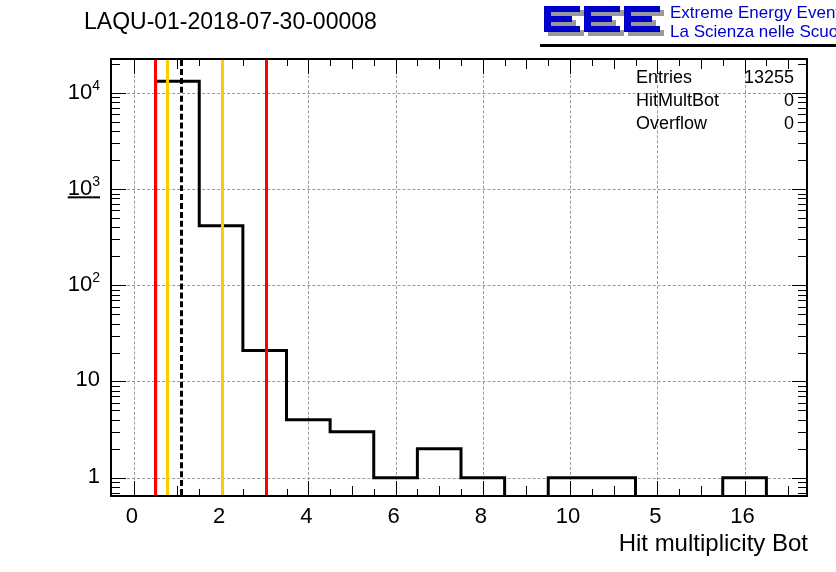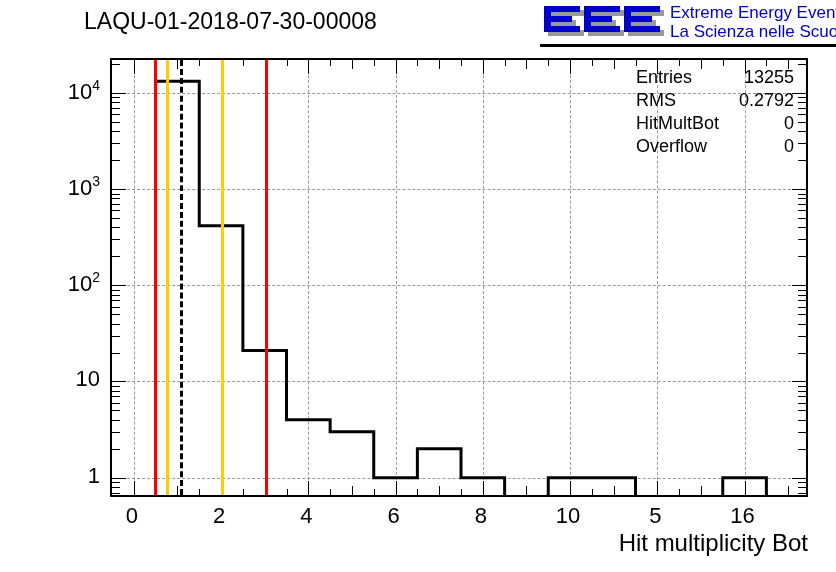--- a/index.html
+++ b/index.html
@@ -268,34 +268,30 @@
     <div class="xlab" style="left: 393.562px; top: 503px;">6</div>
     <div class="xlab" style="left: 480.812px; top: 503px;">8</div>
     <div class="xlab" style="left: 568.062px; top: 503px;">10</div>
     <div class="xlab" style="left: 655.312px; top: 503px;">5</div>
     <div class="xlab" style="left: 742.562px; top: 503px;">16</div>
   </div>
 <div id="ytick-layer">
     <div class="ylab" style="left: 8px; width: 92px; top: 475.662px;">1</div>
     <div class="ylab" style="left: 8px; width: 92px; top: 379.48px;">10</div>
     <div class="ylab" style="left: 8px; width: 92px; top: 283.299px;">10<sup>2</sup></div>
-    <div class="ylab" style="left: 8px; width: 92px; top: 187.117px;">10<sup>3</sup></div>
+    <div class="ylab" style="left: 8px; width: 92px; top: 187.117px; text-decoration: underline;">10<sup>3</sup></div>
     <div class="ylab" style="left: 8px; width: 92px; top: 90.9348px;">10<sup>4</sup></div>
   </div>
 <div id="xtitle">Hit multiplicity Bot</div>
 
 <div id="stats">
   <div id="stats-rows">
       <div class="srow">
         <span class="slab">Entries</span>
         <span class="sval">13255</span>
-      </div>
-      <div class="srow">
-        <span class="slab">RMS</span>
-        <span class="sval">0.2792</span>
       </div>
       <div class="srow">
         <span class="slab">HitMultBot</span>
         <span class="sval">0</span>
       </div>
       <div class="srow">
         <span class="slab">Overflow</span>
         <span class="sval">0</span>
       </div>
     </div>

